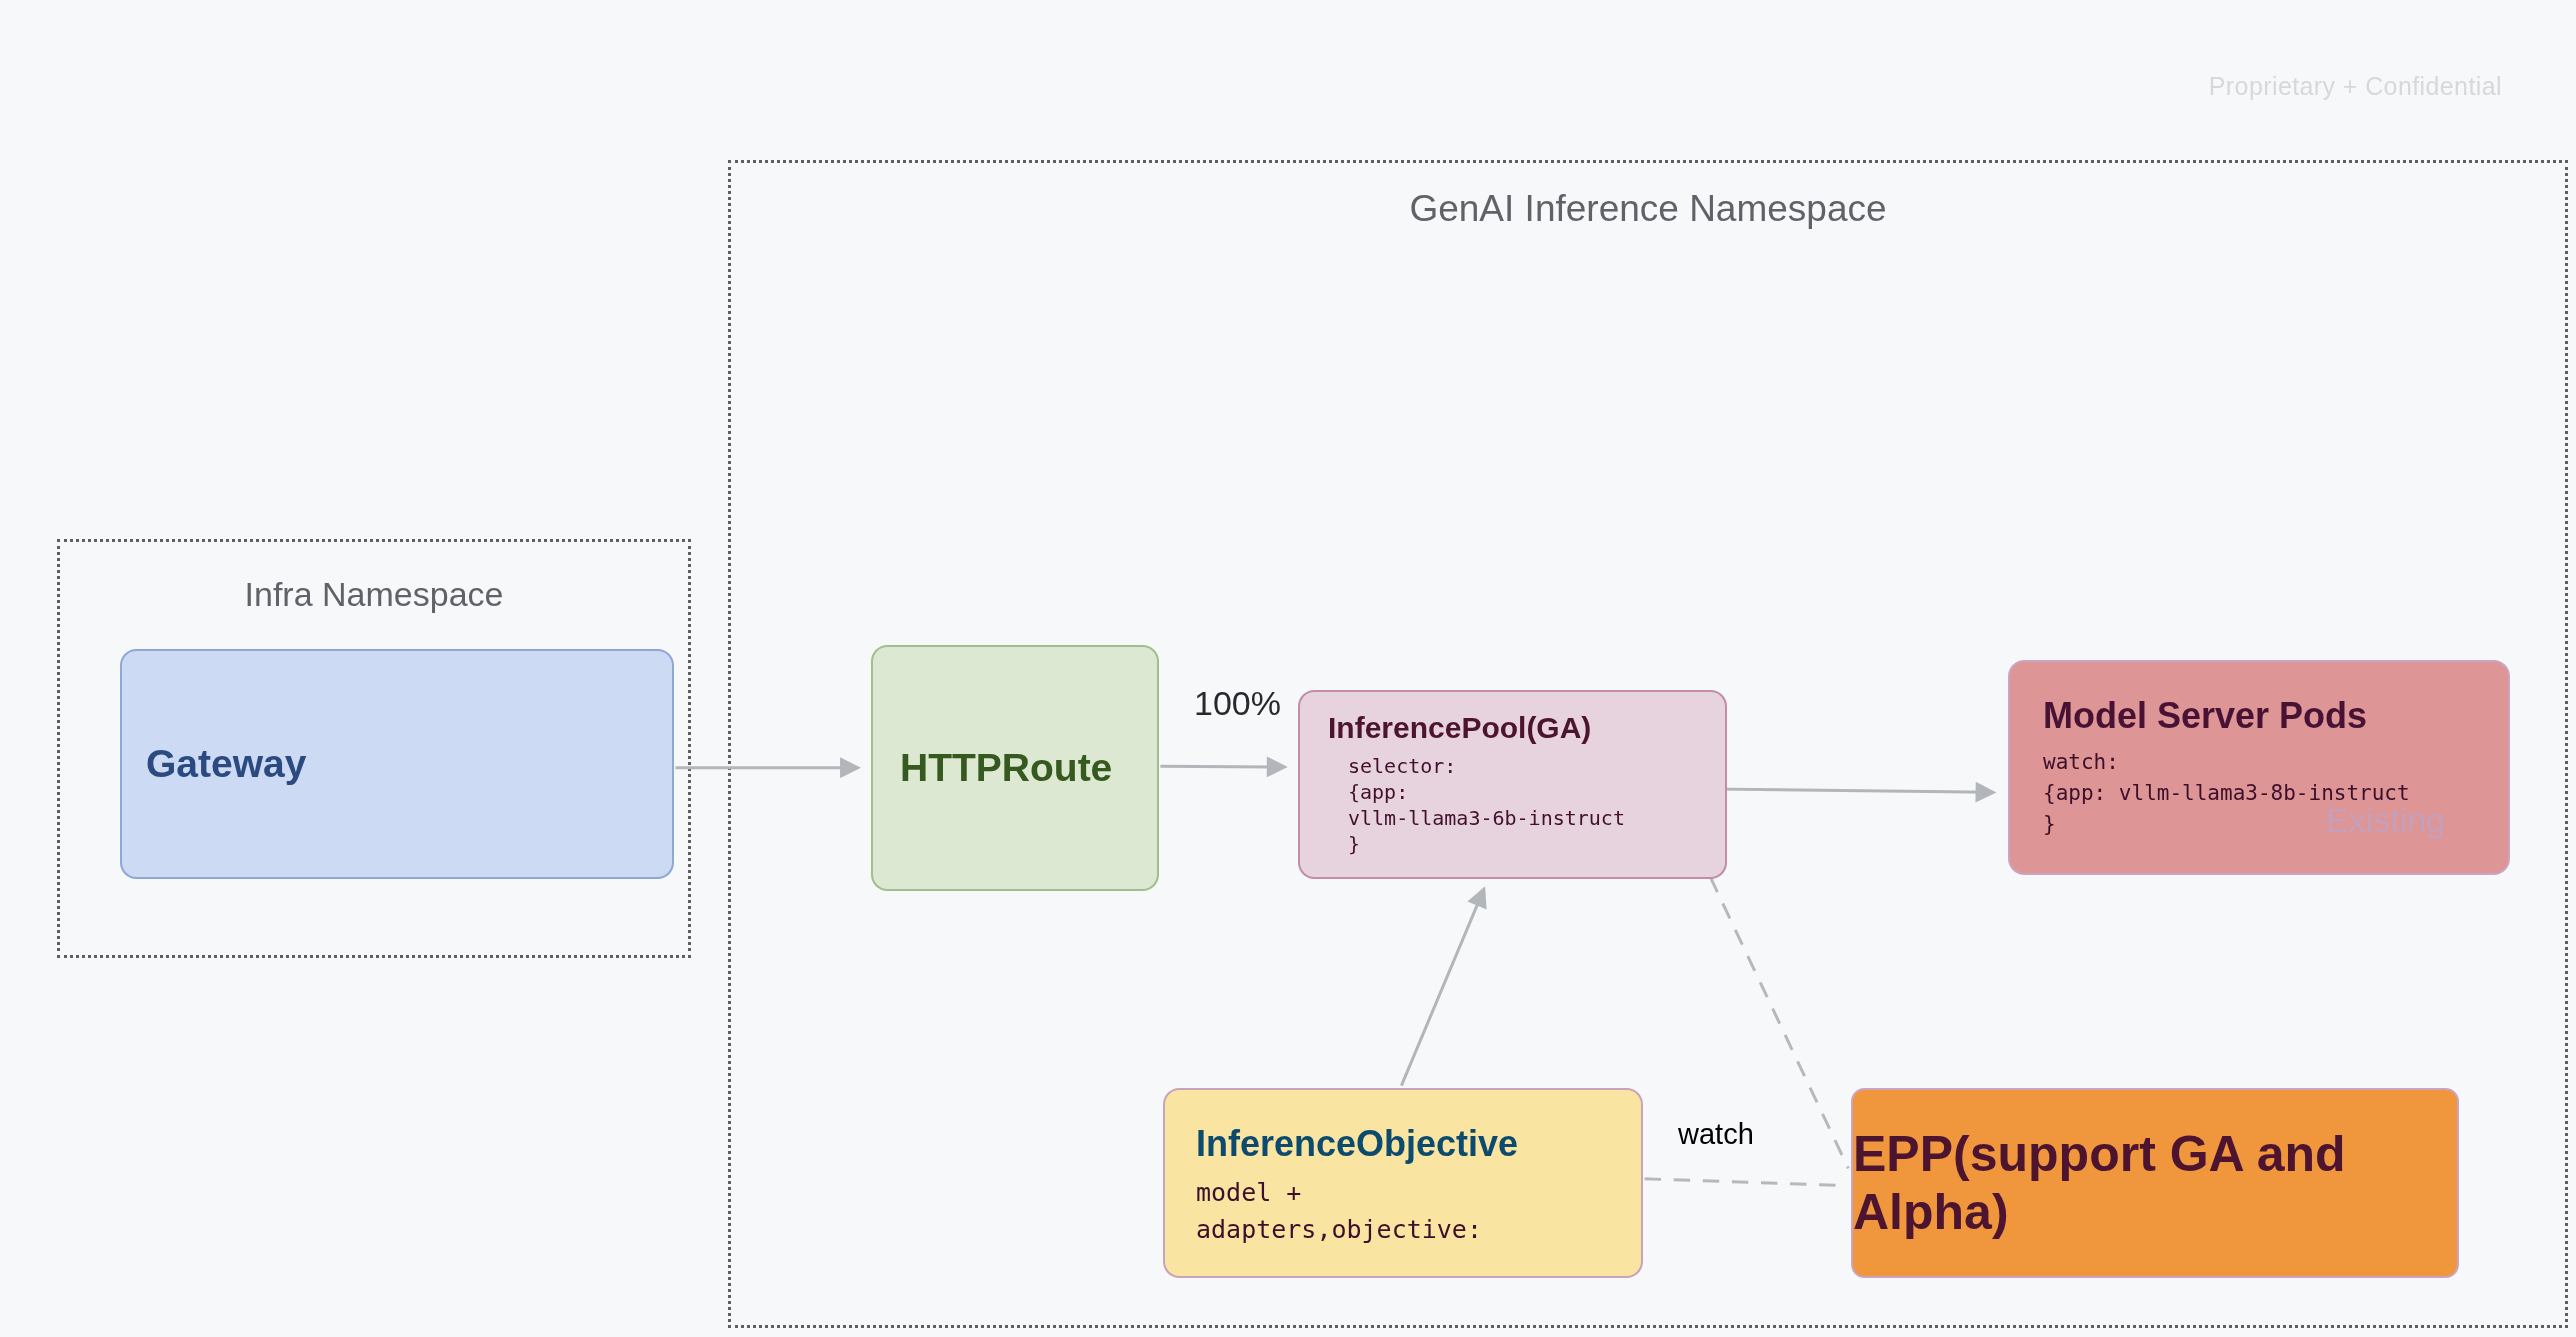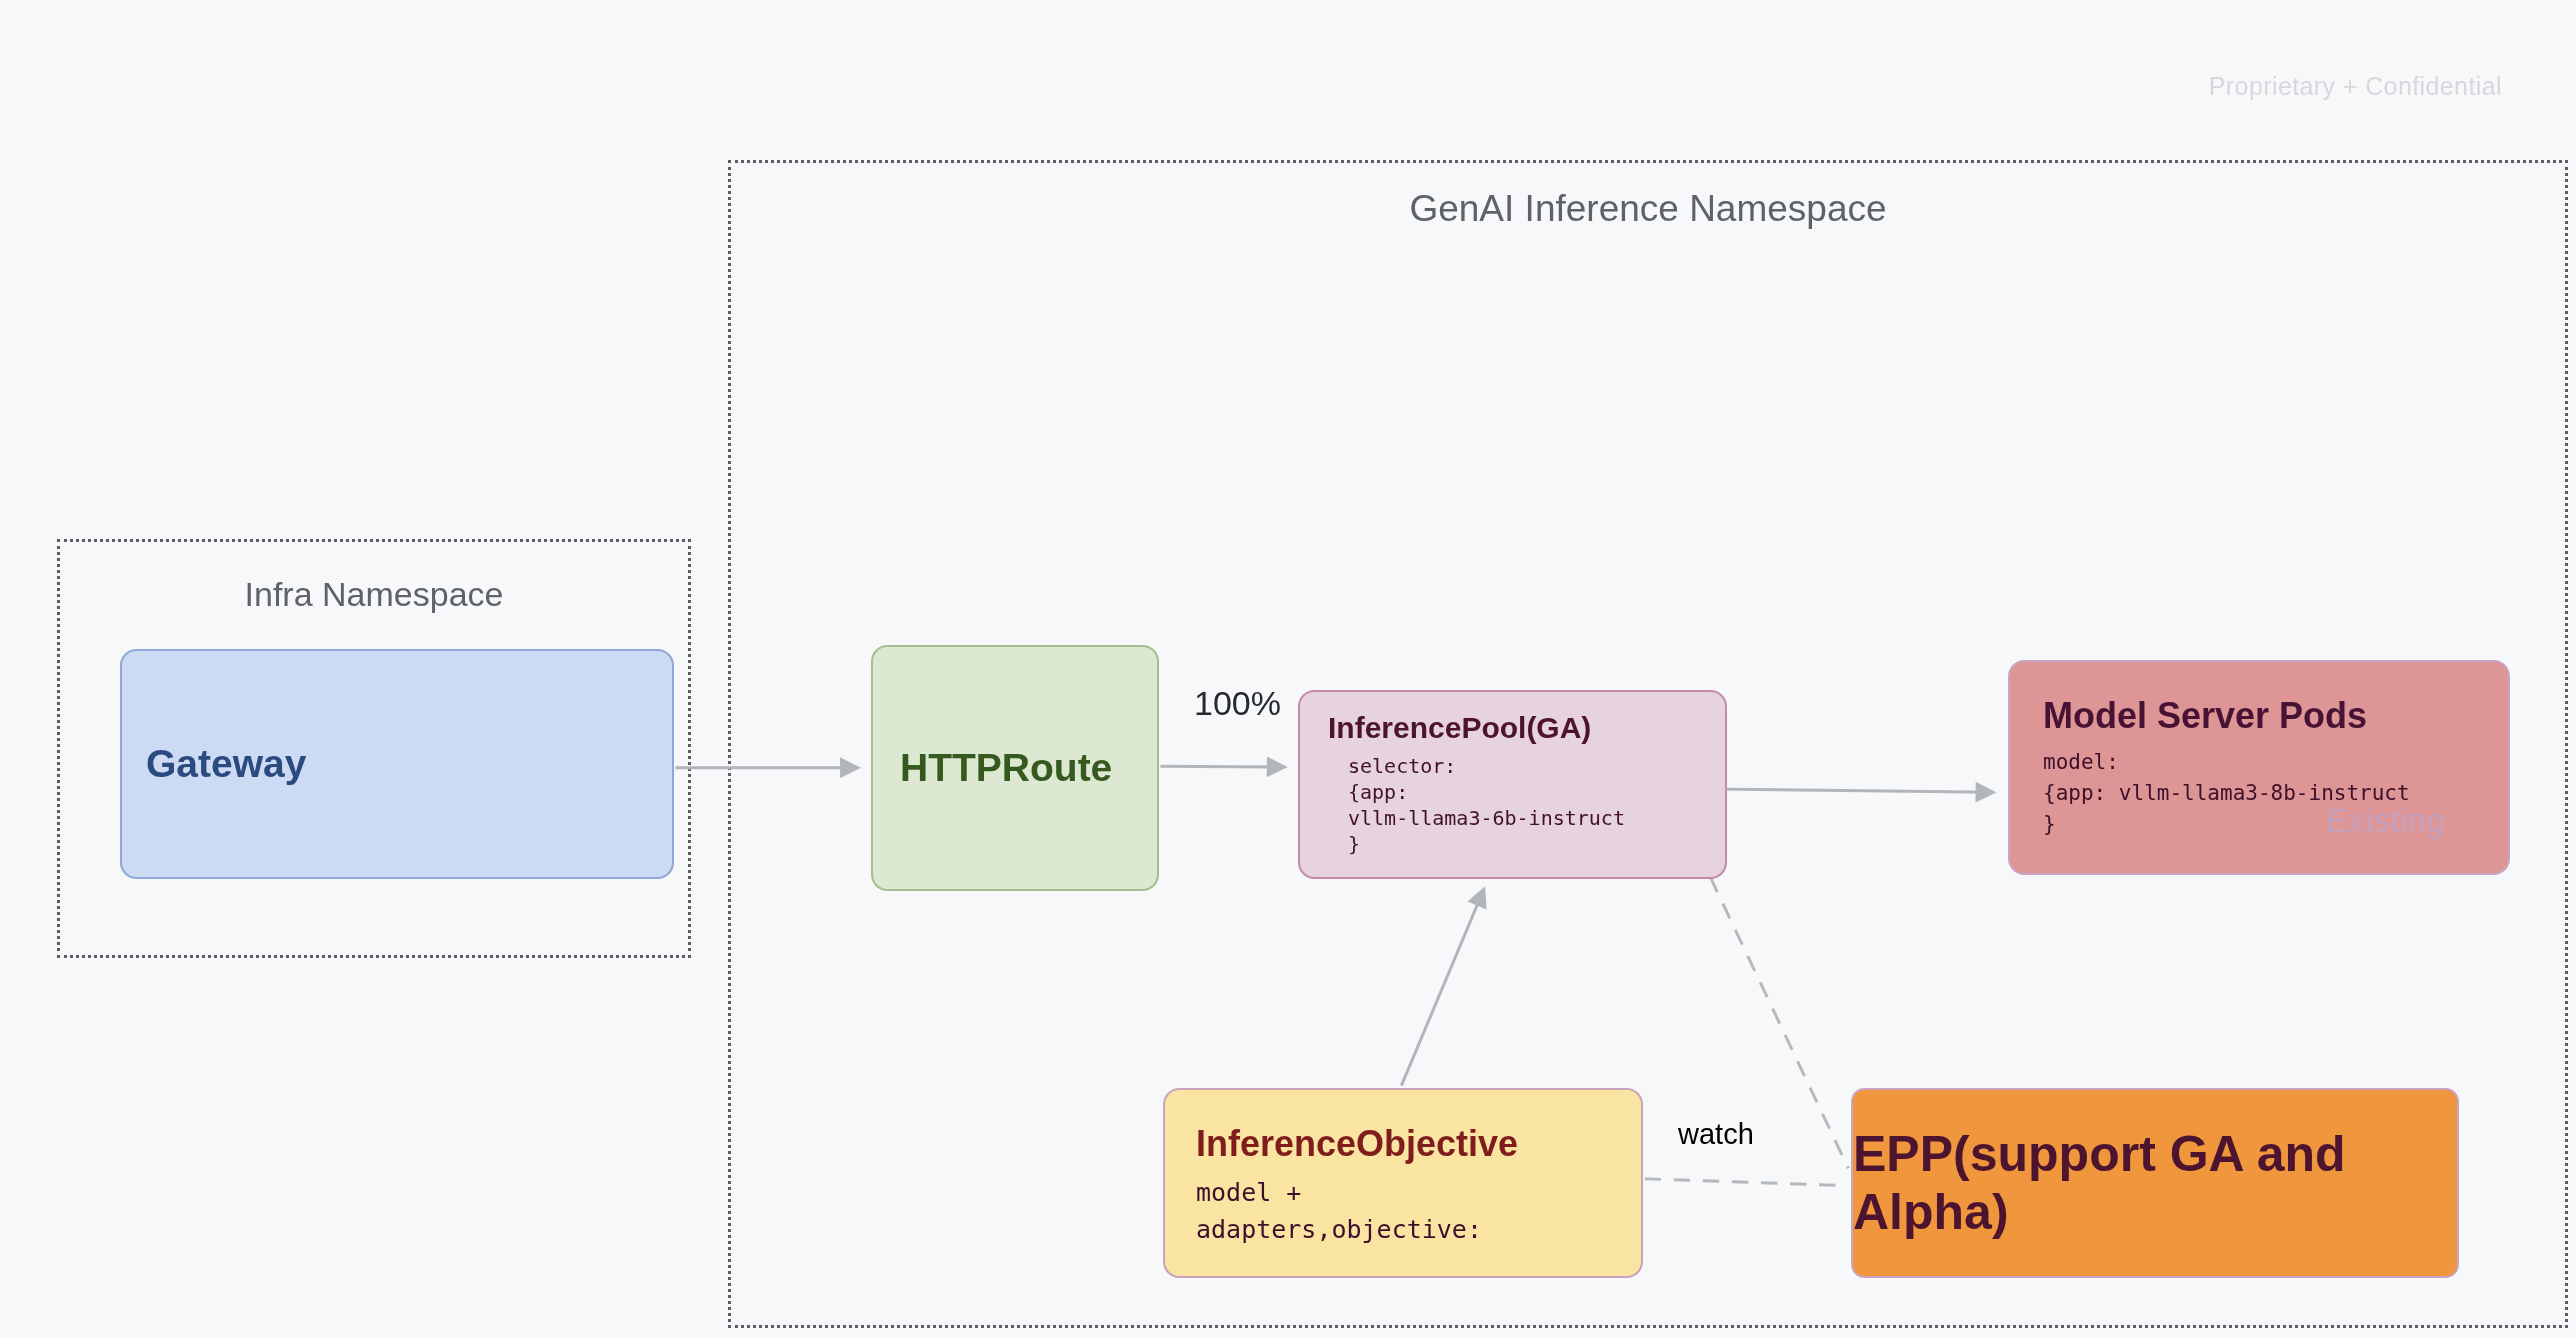--- a/index.html
+++ b/index.html
@@ -44,21 +44,21 @@
     padding:33px 0 0 33px;
   }
   .node-msp .node-title{font-size:36px;font-weight:700;color:#471233;margin-bottom:10.4px;}
   .node-msp .code-line{font-family:"DejaVu Sans Mono",monospace;font-size:21px;line-height:31px;color:#3c0f2a;}
   .tag-existing{right:63px;bottom:33px;font-size:34px;color:#c5a0bd;}
   .node-io{
     left:1163px;top:1088px;width:480px;height:190px;
     background:#f9e4a2;border:2.2px solid #c9a3bb;
     padding:33px 0 0 31px;
   }
-  .node-io .node-title{font-size:36px;font-weight:700;color:#7f1d1d;margin-bottom:9px;}
+  .node-io .node-title{font-size:36px;font-weight:700;color:#0c4a6e;margin-bottom:9px;}
   .node-io .code-line{font-family:"DejaVu Sans Mono",monospace;font-size:25px;line-height:37px;color:#3c0f2a;}
   .node-epp{
     left:1851px;top:1088px;width:608px;height:190px;
     background:#f0963d;border:2.2px solid #cba4c4;border-radius:13.4px;
     display:flex;align-items:center;justify-content:center;
   }
   .node-epp .node-label{font-size:50px;font-weight:700;color:#4d1430;}
 
   .edge-label-traffic{left:1194px;top:684px;font-size:34px;color:#26292d;text-align:right;}
   .edge-label-watch{left:1678px;top:1118px;font-size:29px;color:#000000;}
@@ -104,21 +104,21 @@
   <div class="abs node node-ip">
     <div class="node-title">InferencePool(GA)</div>
     <div class="code-line">selector:</div>
     <div class="code-line">{app:</div>
     <div class="code-line">vllm-llama3-6b-instruct</div>
     <div class="code-line">}</div>
   </div>
 
   <div class="abs node node-msp">
     <div class="node-title">Model Server Pods</div>
-    <div class="code-line">model:</div>
+    <div class="code-line">watch:</div>
     <div class="code-line">{app: vllm-llama3-8b-instruct</div>
     <div class="code-line">}</div>
     <div class="abs tag-existing">Existing</div>
   </div>
 
   <div class="abs node node-io">
     <div class="node-title">InferenceObjective</div>
     <div class="code-line">model +</div>
     <div class="code-line">adapters,objective:</div>
   </div>

